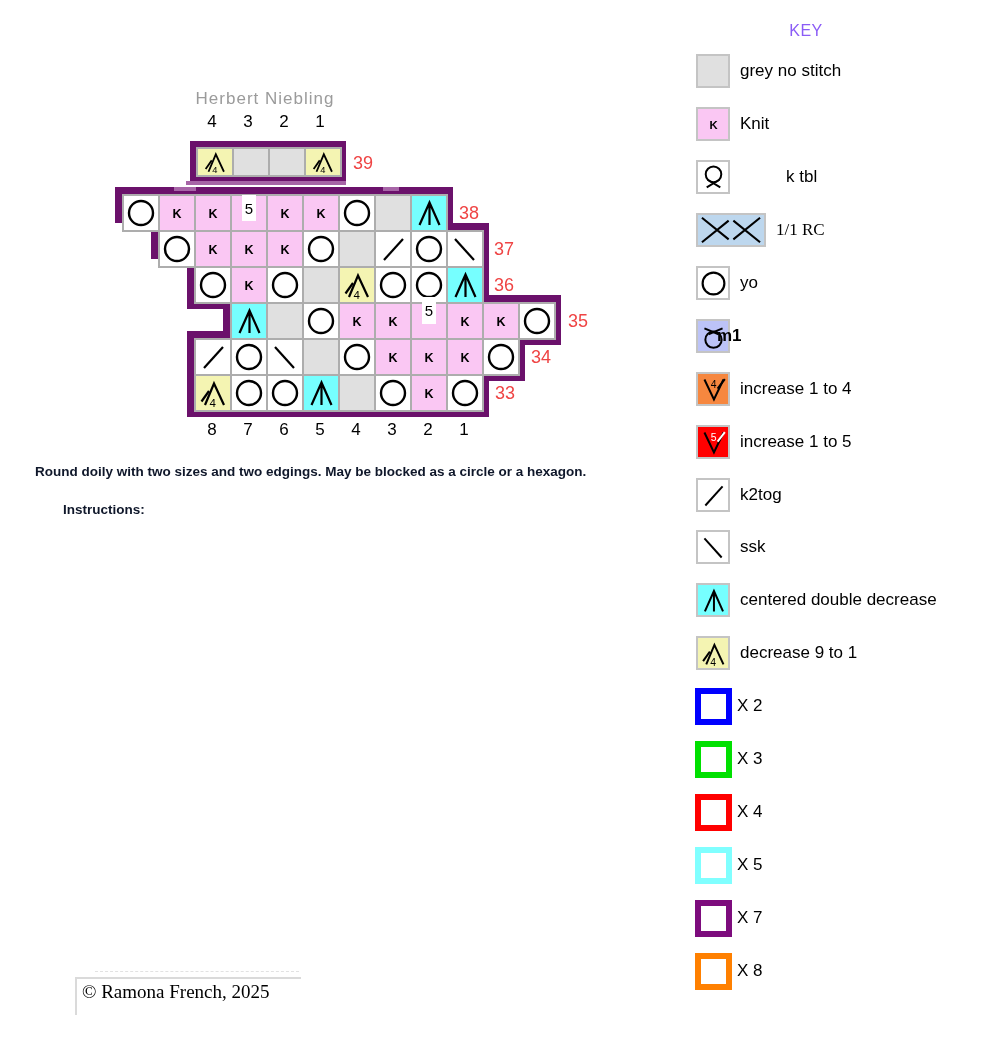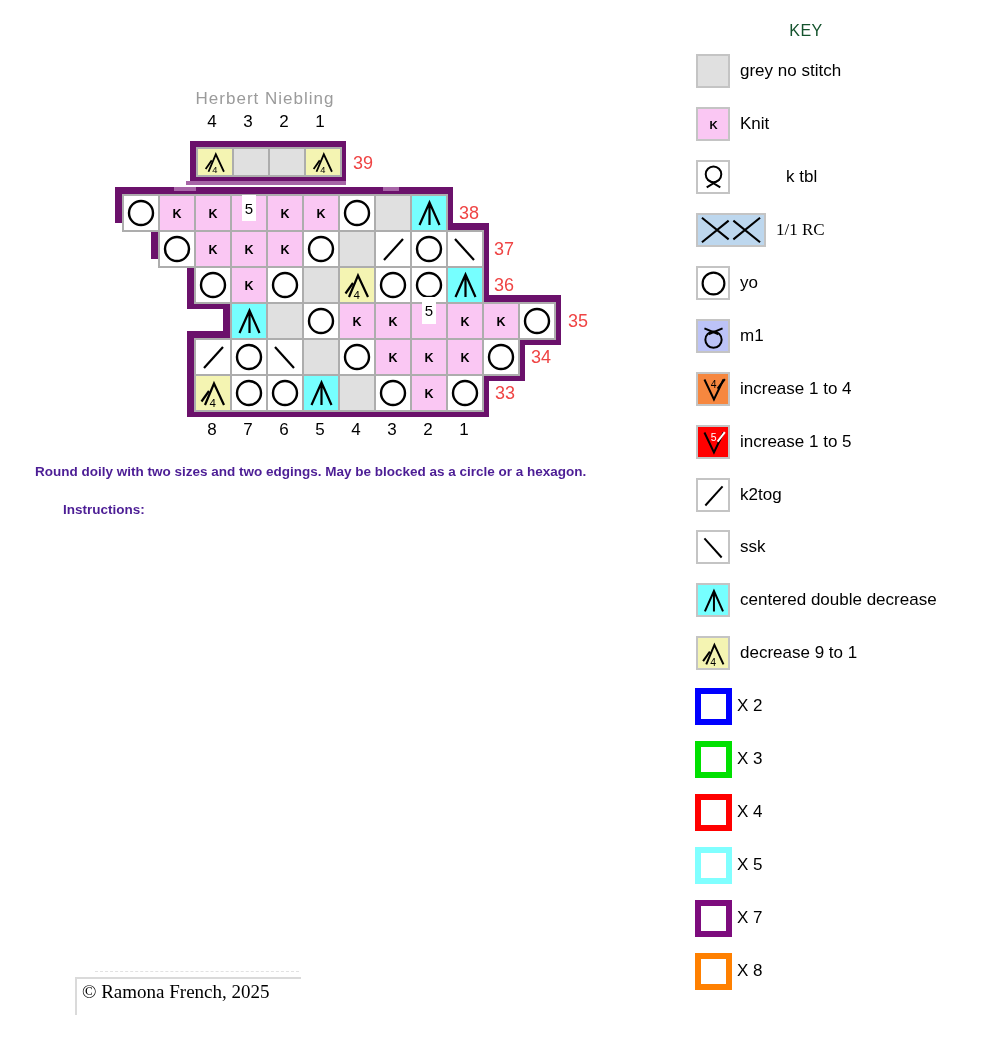--- a/index.html
+++ b/index.html
@@ -14,25 +14,25 @@
   .g text{fill:#000;stroke:none;font-family:"Liberation Sans",sans-serif;}
   .g .w{stroke:#fff;}
   .g .wt{fill:#fff;stroke:none;}
   .num{position:absolute;font-size:17px;color:#000;width:36px;text-align:center;}
   .rowlab{position:absolute;font-size:18px;color:#ef4444;}
   .chart-title{position:absolute;left:92px;top:49px;width:360px;text-align:center;
         font-size:13.5px;font-weight:bold;color:#000;}
   .chart-author{position:absolute;left:105px;top:89px;width:320px;text-align:center;
         font-size:17px;color:#9b9b9b;letter-spacing:1px;}
   .key-title{position:absolute;left:766px;top:22px;width:80px;text-align:center;
-        font-size:16px;color:#14532d;letter-spacing:0.5px;}
+        font-size:16px;color:#8b5cf6;letter-spacing:0.5px;}
   .key-sq{position:absolute;box-sizing:border-box;display:flex;align-items:center;
         justify-content:center;}
   .key-label{position:absolute;font-size:17px;color:#000;white-space:nowrap;}
-  .note{position:absolute;left:35px;font-size:13.5px;font-weight:bold;color:#4c1d95;white-space:nowrap;text-align:center;}
+  .note{position:absolute;left:35px;font-size:13.5px;font-weight:bold;color:#0f172a;white-space:nowrap;text-align:center;}
   .copy-box{position:absolute;left:75px;top:977px;width:224px;height:36px;
         border-top:2px solid #DADADA;border-left:2px solid #DADADA;}
   .copy-dash{position:absolute;left:95px;top:971px;width:204px;height:0;
         border-top:1px dashed #E2E2E2;}
   .copy-text{position:absolute;left:82px;top:981px;font-size:19px;color:#000;
         font-family:"Liberation Serif", serif;white-space:nowrap;}
   .accent{position:absolute;background:#A765A7;z-index:3;}
   .strip-border{position:absolute;box-sizing:border-box;z-index:1;}
 </style>
 </head>
@@ -349,21 +349,21 @@
           <circle cx="16" cy="16" r="12" stroke-width="2.4"></circle>
         </svg>
       </div>
       <div class="key-label" style="left: 740px; top: 273px;">yo</div>
       <div class="key-sq" style="left: 696px; top: 319px; width: 34px; height: 34px; background: rgb(188, 195, 247); border: 2px solid rgb(196, 196, 196);">
         <svg class="g" width="29" height="29" viewBox="0 0 32 32">
           <circle cx="16" cy="19.5" r="9"></circle>
           <path d="M6 7 L21.5 13.5 M26 7 L10.5 13.5"></path>
         </svg>
       </div>
-      <div class="key-label" style="left: 740px; top: 326px;">m1</div>
+      <div class="key-label" style="left: 717px; top: 326px; font-weight: bold;">m1</div>
       <div class="key-sq" style="left: 696px; top: 372px; width: 34px; height: 34px; background: rgb(246, 135, 63); border: 2px solid rgb(196, 196, 196);">
         <svg class="g" width="29" height="29" viewBox="0 0 32 32">
           <path d="M6 5 L16.5 27 L27 5"></path>
           <path d="M20.5 15 L28.5 4.5"></path>
           <text x="13" y="14" font-size="11.5">4</text>
         </svg>
       </div>
       <div class="key-label" style="left: 740px; top: 379px;">increase 1 to 4</div>
       <div class="key-sq" style="left: 696px; top: 425px; width: 34px; height: 34px; background: rgb(255, 0, 0); border: 2px solid rgb(196, 196, 196);">
         <svg class="g" width="29" height="29" viewBox="0 0 32 32">

